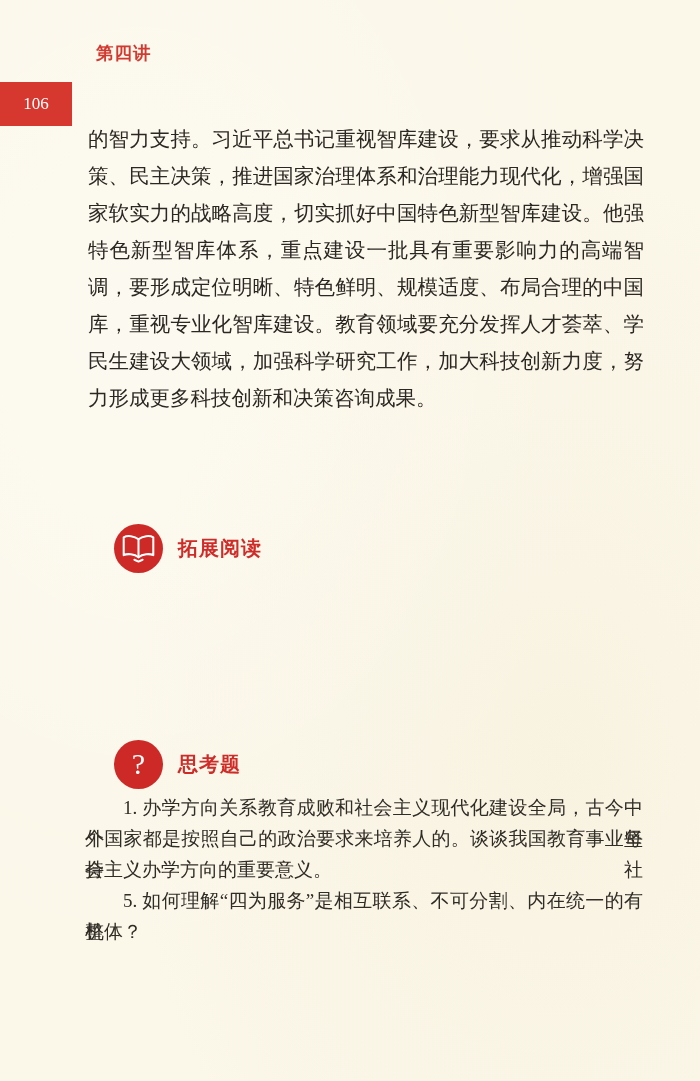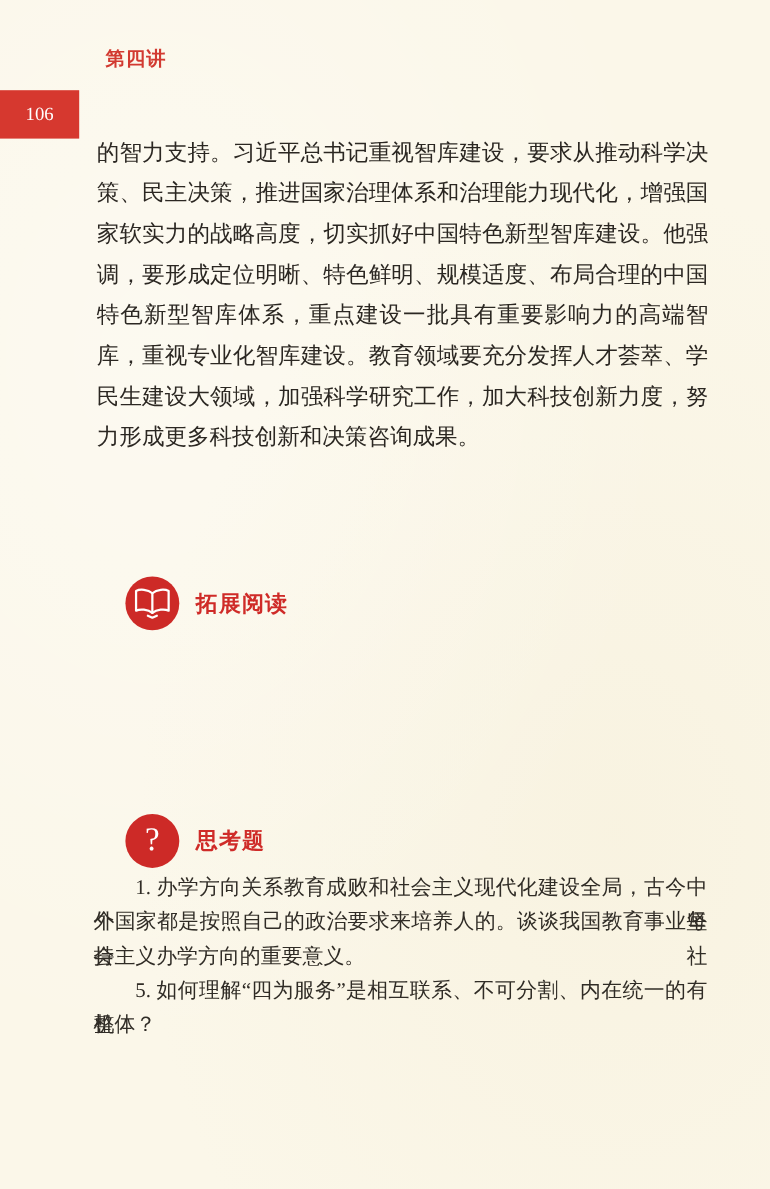--- a/index.html
+++ b/index.html
@@ -86,22 +86,22 @@
   </div>
 
   <div class="chapter-heading">
     <span>第四讲</span>
   </div>
 
   <div class="body-text">
     <div class="bline just">的智力支持。习近平总书记重视智库建设，要求从推动科学决</div>
     <div class="bline just">策、民主决策，推进国家治理体系和治理能力现代化，增强国</div>
     <div class="bline just">家软实力的战略高度，切实抓好中国特色新型智库建设。他强</div>
+    <div class="bline just">特色新型智库体系，重点建设一批具有重要影响力的高端智</div>
     <div class="bline just">调，要形成定位明晰、特色鲜明、规模适度、布局合理的中国</div>
-    <div class="bline just">特色新型智库体系，重点建设一批具有重要影响力的高端智</div>
     <div class="bline just">库，重视专业化智库建设。教育领域要充分发挥人才荟萃、学</div>
     <div class="bline just">民生建设大领域，加强科学研究工作，加大科技创新力度，努</div>
     <div class="bline">力形成更多科技创新和决策咨询成果。</div>
   </div>
 
   <div class="section-head reading">
     <span class="icon-circle">
       <svg width="49" height="49" viewBox="0 0 48 48" aria-hidden="true">
         <g stroke="#ffffff" stroke-width="2" fill="none" stroke-linejoin="round" stroke-linecap="round">
           <path d="M24 15 C20 11.5 13 11 9.5 13 L9.5 30.5 C13 28.8 20 29.2 24 32.5 C28 29.2 35 28.8 38.5 30.5 L38.5 13 C35 11 28 11.5 24 15 Z"></path>

